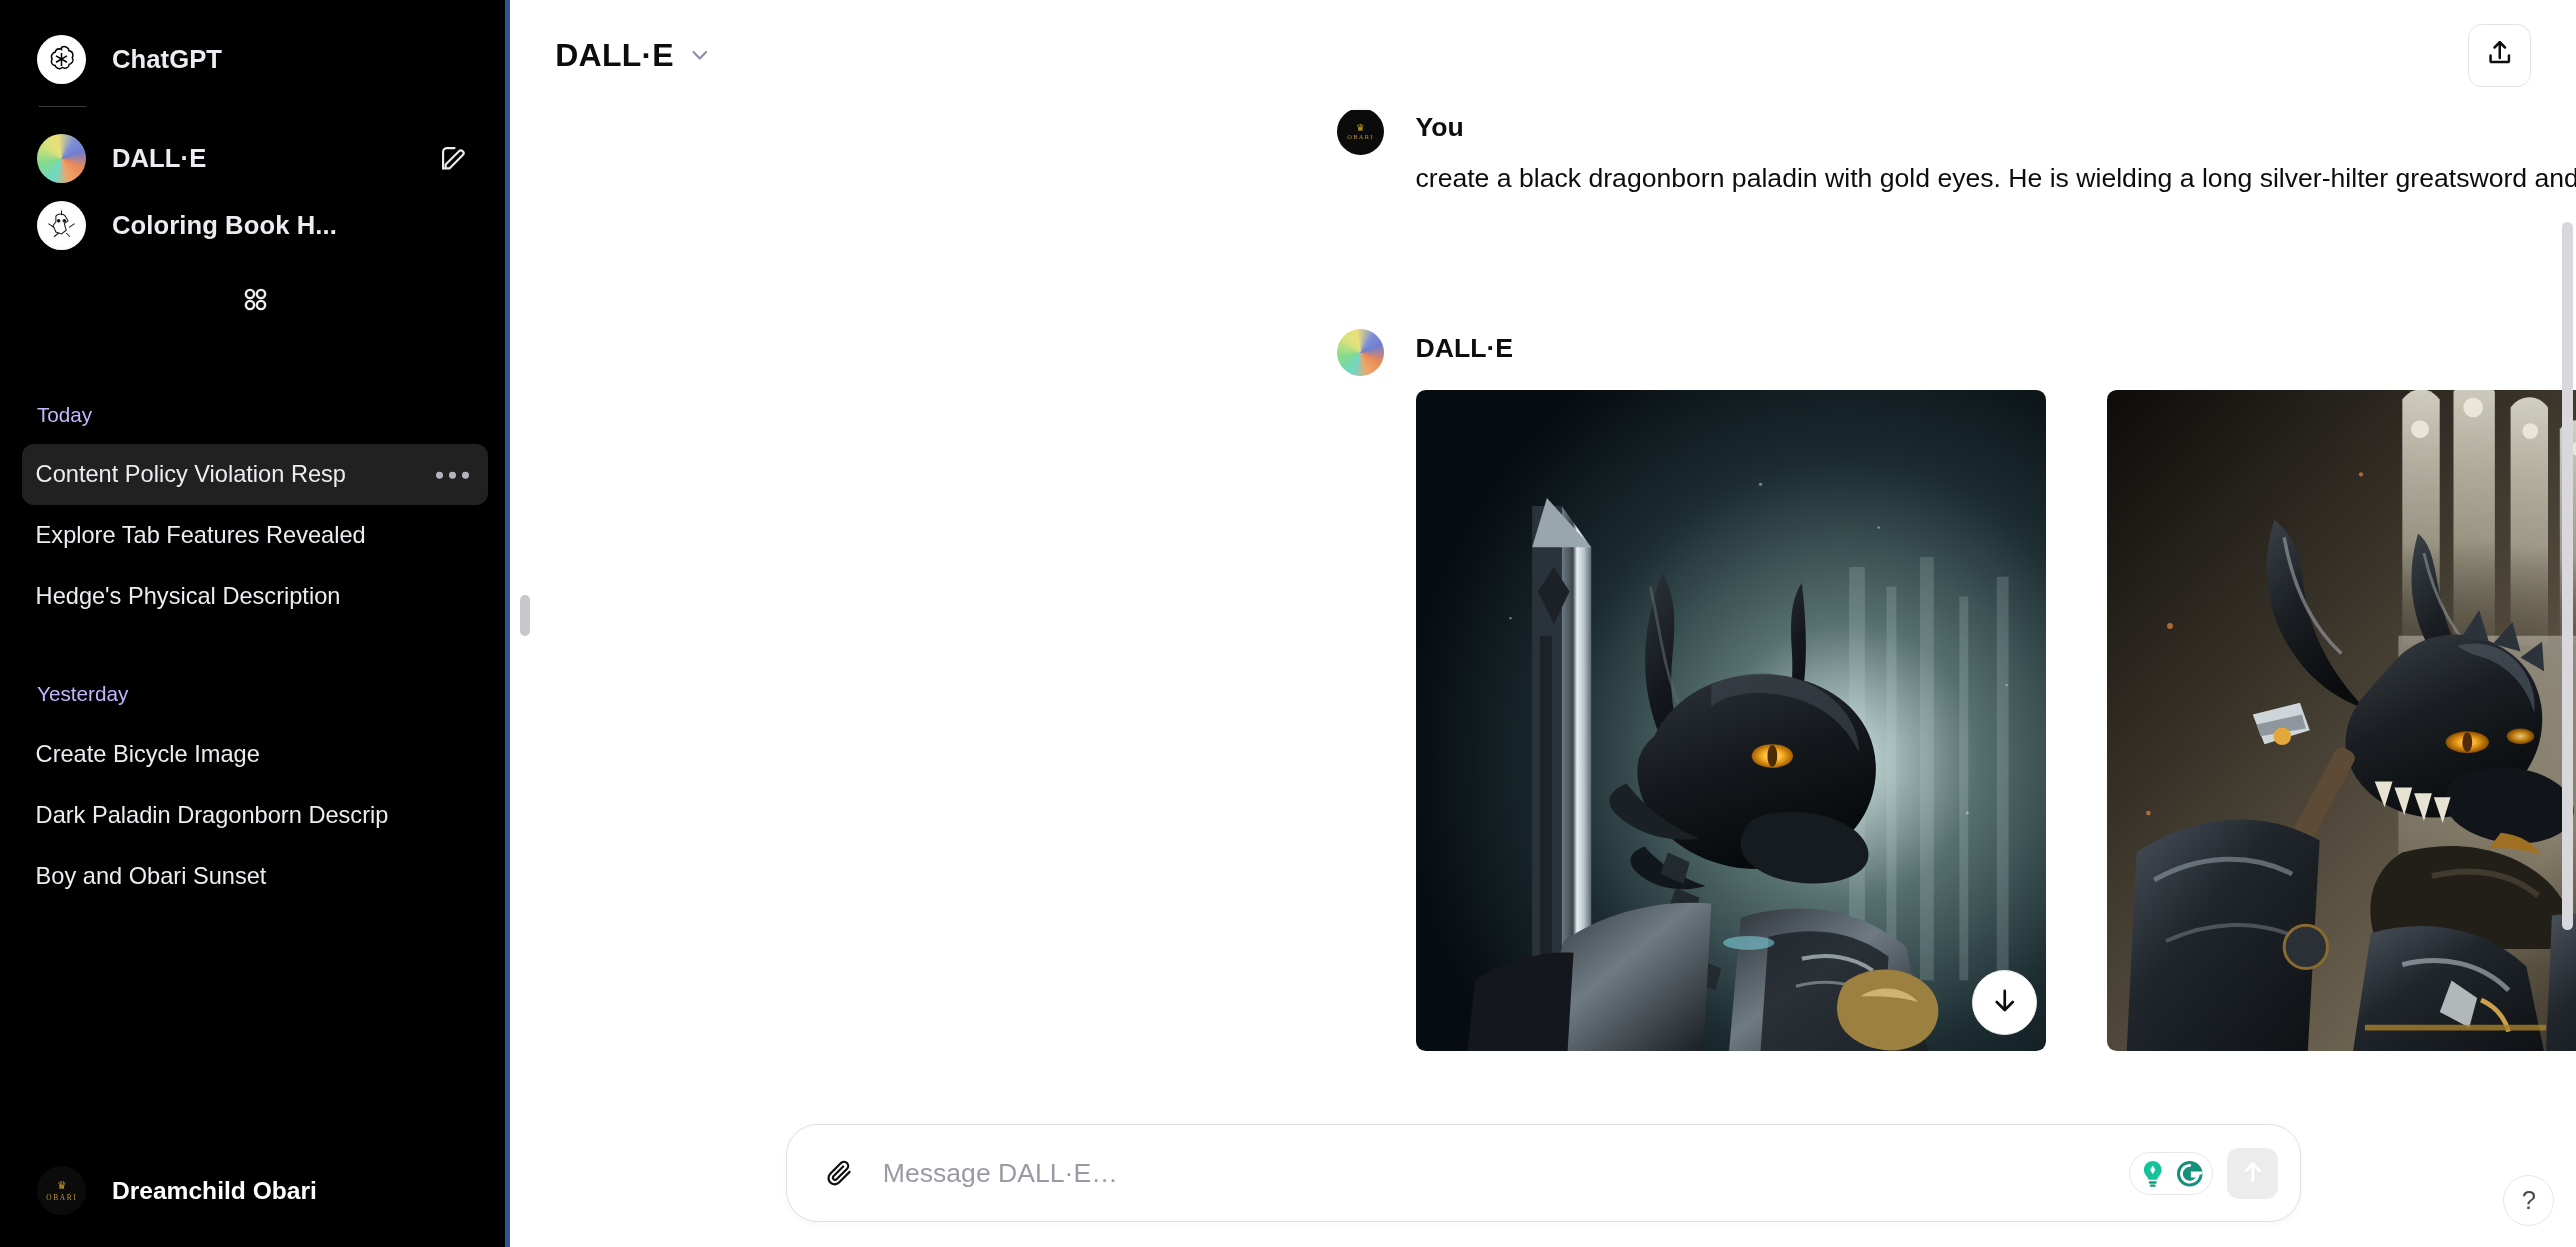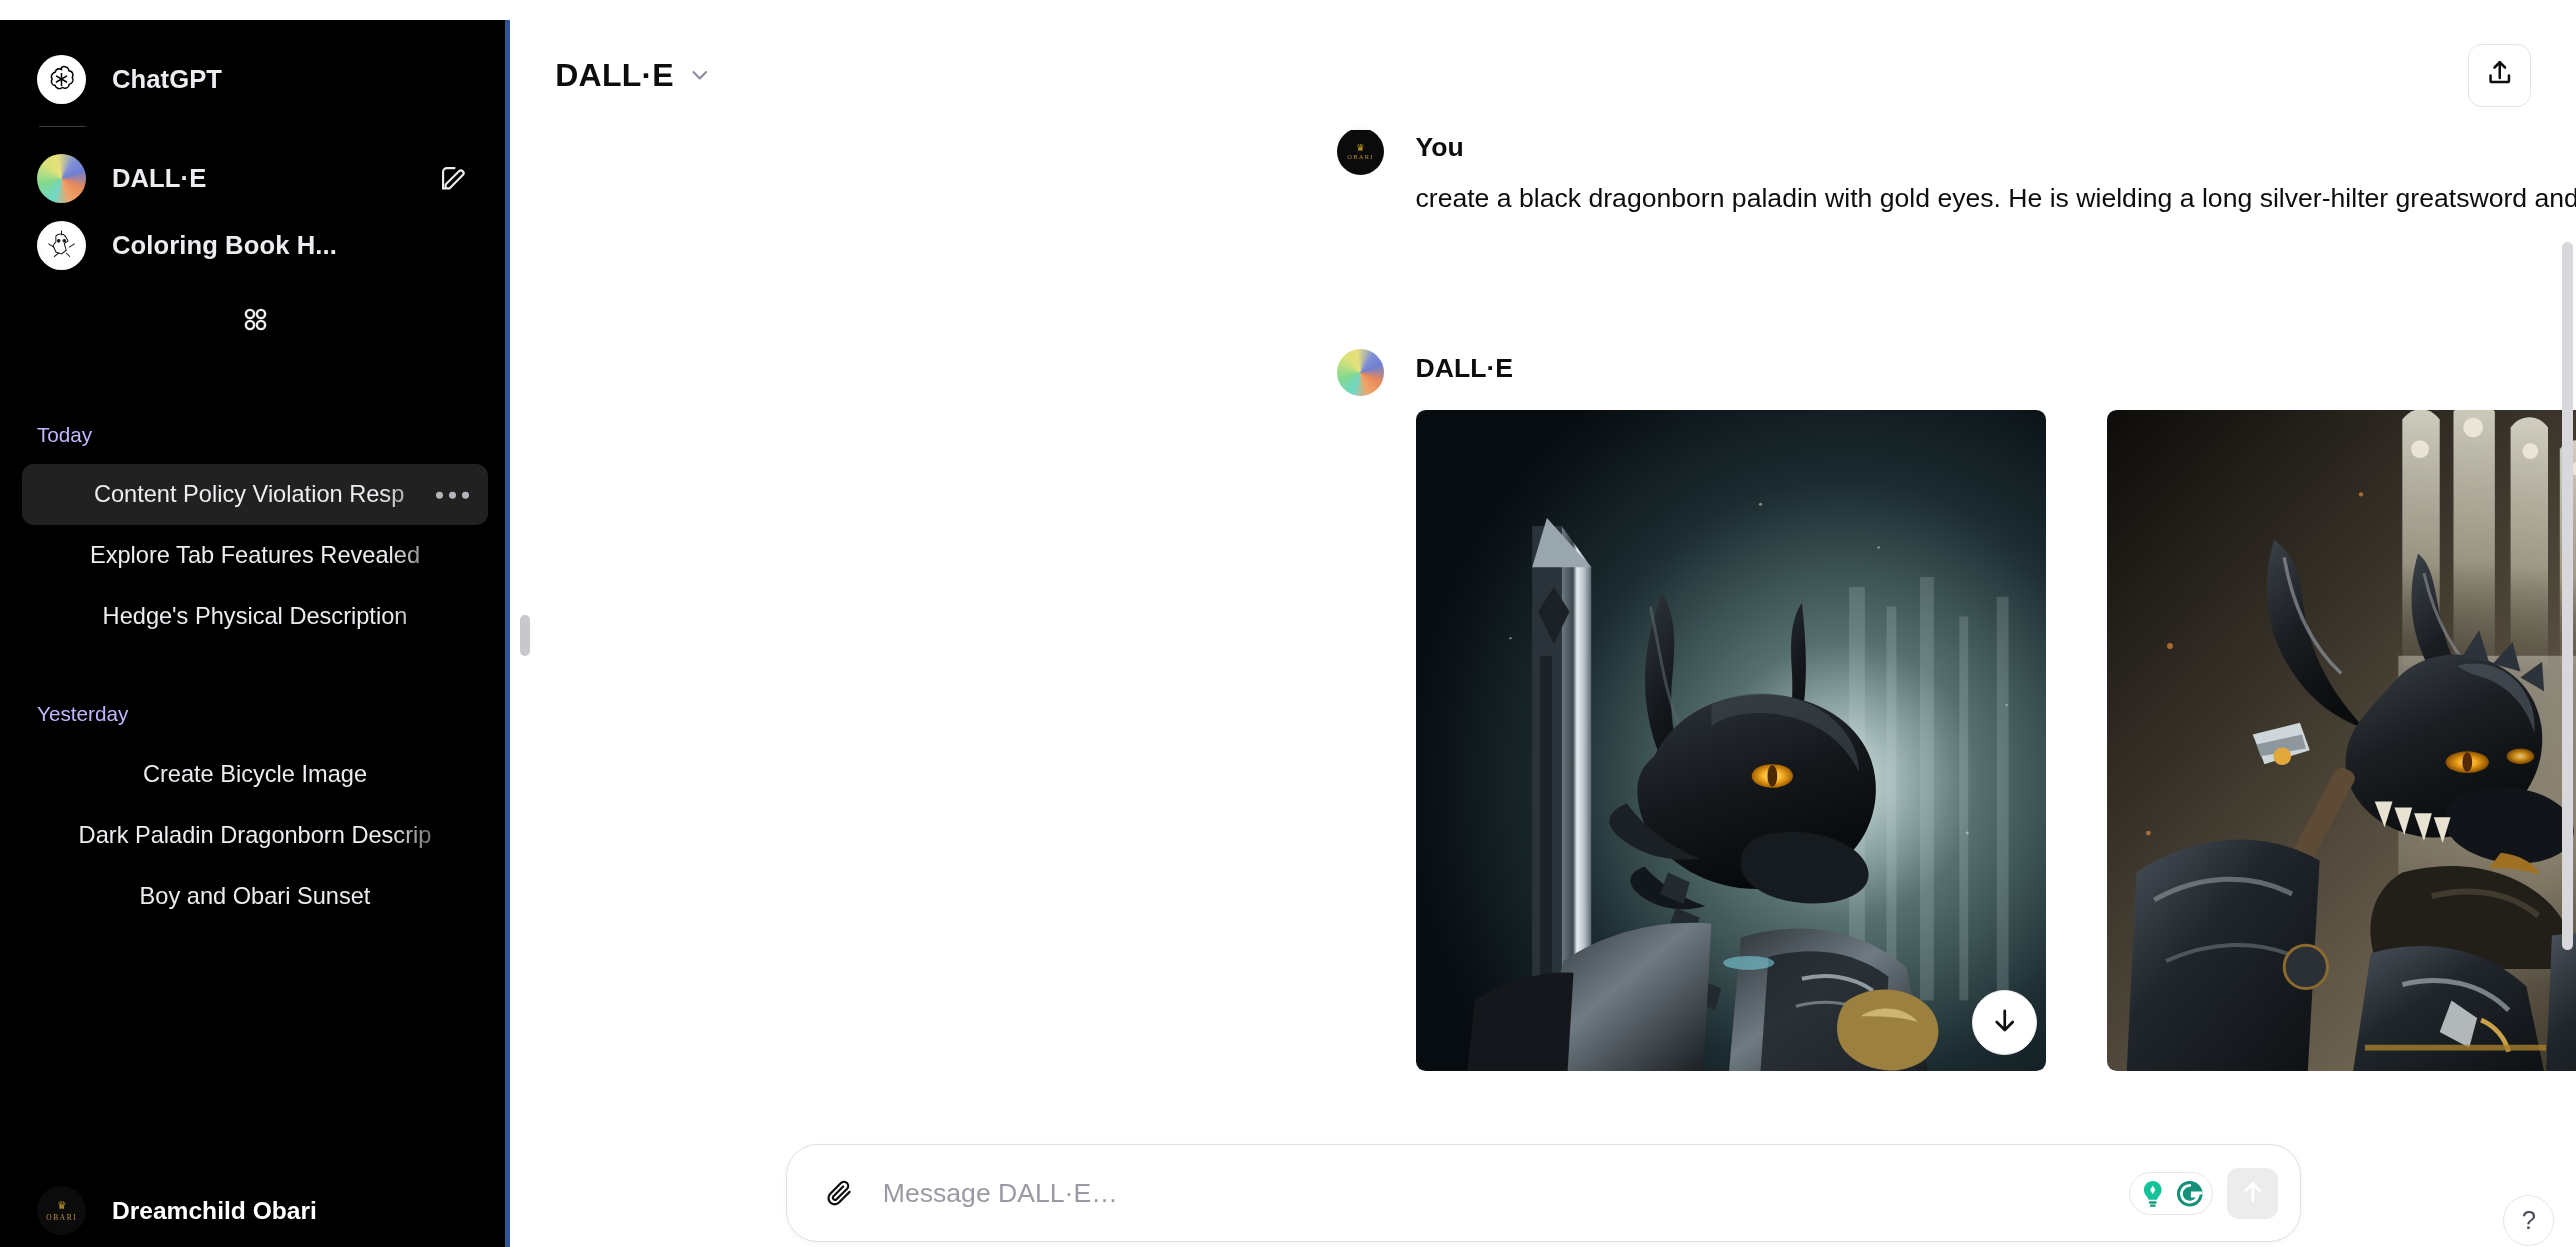--- a/index.html
+++ b/index.html
@@ -2,21 +2,21 @@
 <html><head>
 <meta charset="utf-8">
 <style>
   * { box-sizing: border-box; margin: 0; padding: 0; }
   html, body {
     width: 2576px; height: 1248px;
     overflow: hidden;
     font-family: "Liberation Sans", sans-serif;
     background: #ffffff;
   }
-  .app { display: flex; width: 2576px; height: 911px; position: relative; margin-top: 20px; }
+  .app { display: flex; width: 2576px; height: 911px; position: relative; }
 
   
   .sidebar {
     width: 510px; height: 1248px;
     background: #000000;
     display: flex; flex-direction: column;
     flex: 0 0 510px;
     position: relative;
     padding: 0 0 0 0;
   }
@@ -79,26 +79,25 @@
     color: #c4b5fd; font-size: 20.7px;
     padding: 0 37px; margin: 61px 0 17.7px 0;
     font-weight: 400;
   }
   .section-label.yesterday { margin-top: 55px; }
 
   .chat-row {
     margin: 0 21.6px;
     height: 61px;
     display: flex; align-items: center;
-    padding: 0 21px;
+    padding: 0 14px;
     border-radius: 11.8px;
     cursor: pointer;
     position: relative;
     overflow: hidden;
-    text-align: center;
   }
   .chat-row .chat-title {
     color: #ececf1; font-size: 23.6px;
     white-space: nowrap; overflow: hidden;
     -webkit-mask-image: linear-gradient(to right, #000 82%, transparent 100%);
             mask-image: linear-gradient(to right, #000 82%, transparent 100%);
     width: 100%;
   }
   .chat-row.active { background: #212121; }
   .chat-row.active .chat-title { width: 413px; }

